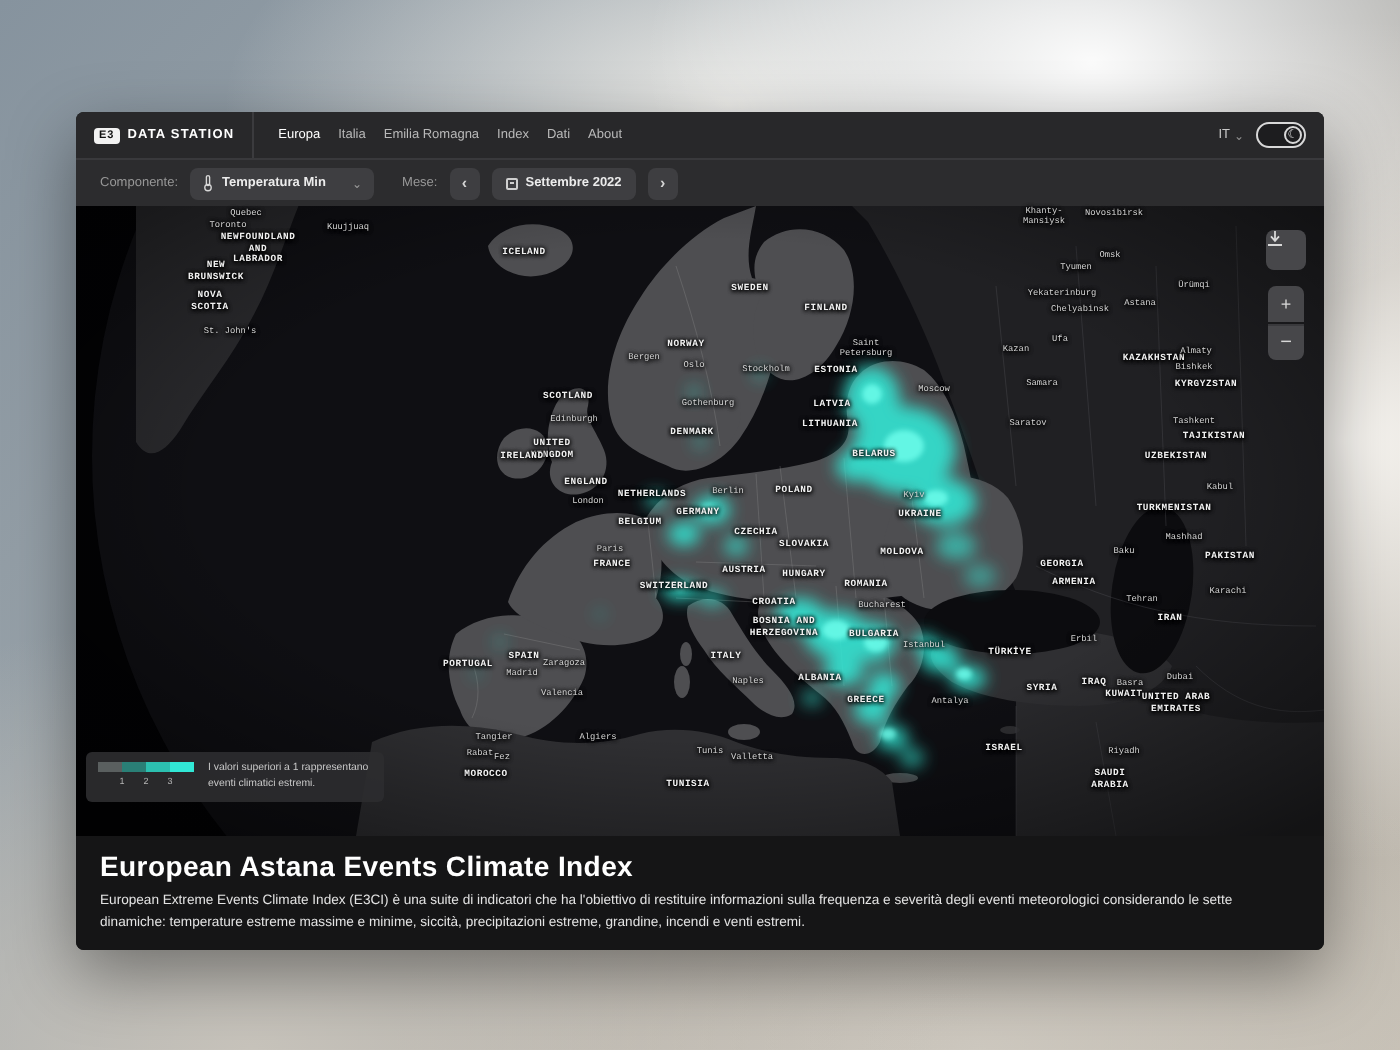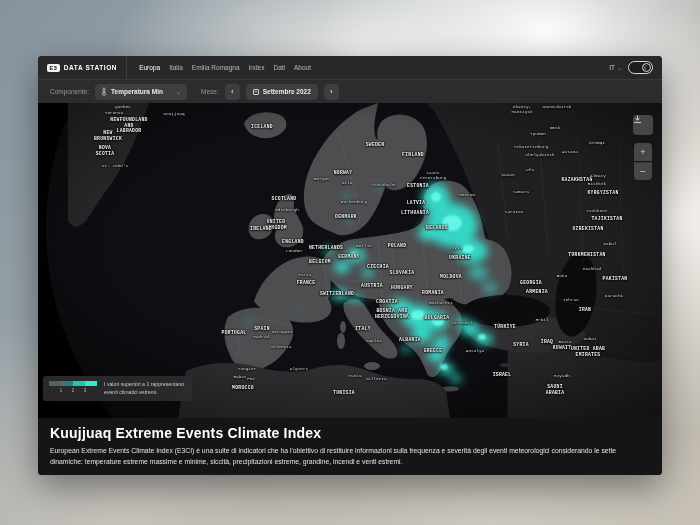--- a/index.html
+++ b/index.html
@@ -402,18 +402,18 @@
       </div>
       <div class="map-btn btn-zoom-in">
         <span>+</span>
       </div>
       <div class="map-btn btn-zoom-out">
         <span>−</span>
       </div>
     </div>
 
     <div class="info">
-      <h1>Kuujjuaq Extreme Events Climate Index</h1>
+      <h1>European Astana Events Climate Index</h1>
       <p>European Extreme Events Climate Index (E3CI) è una suite di indicatori che ha l'obiettivo di restituire informazioni sulla frequenza e severità degli eventi meteorologici considerando le sette dinamiche: temperature estreme massime e minime, siccità, precipitazioni estreme, grandine, incendi e venti estremi.</p>
     </div>
 
   </div>
 </div>
 
 </body></html>

